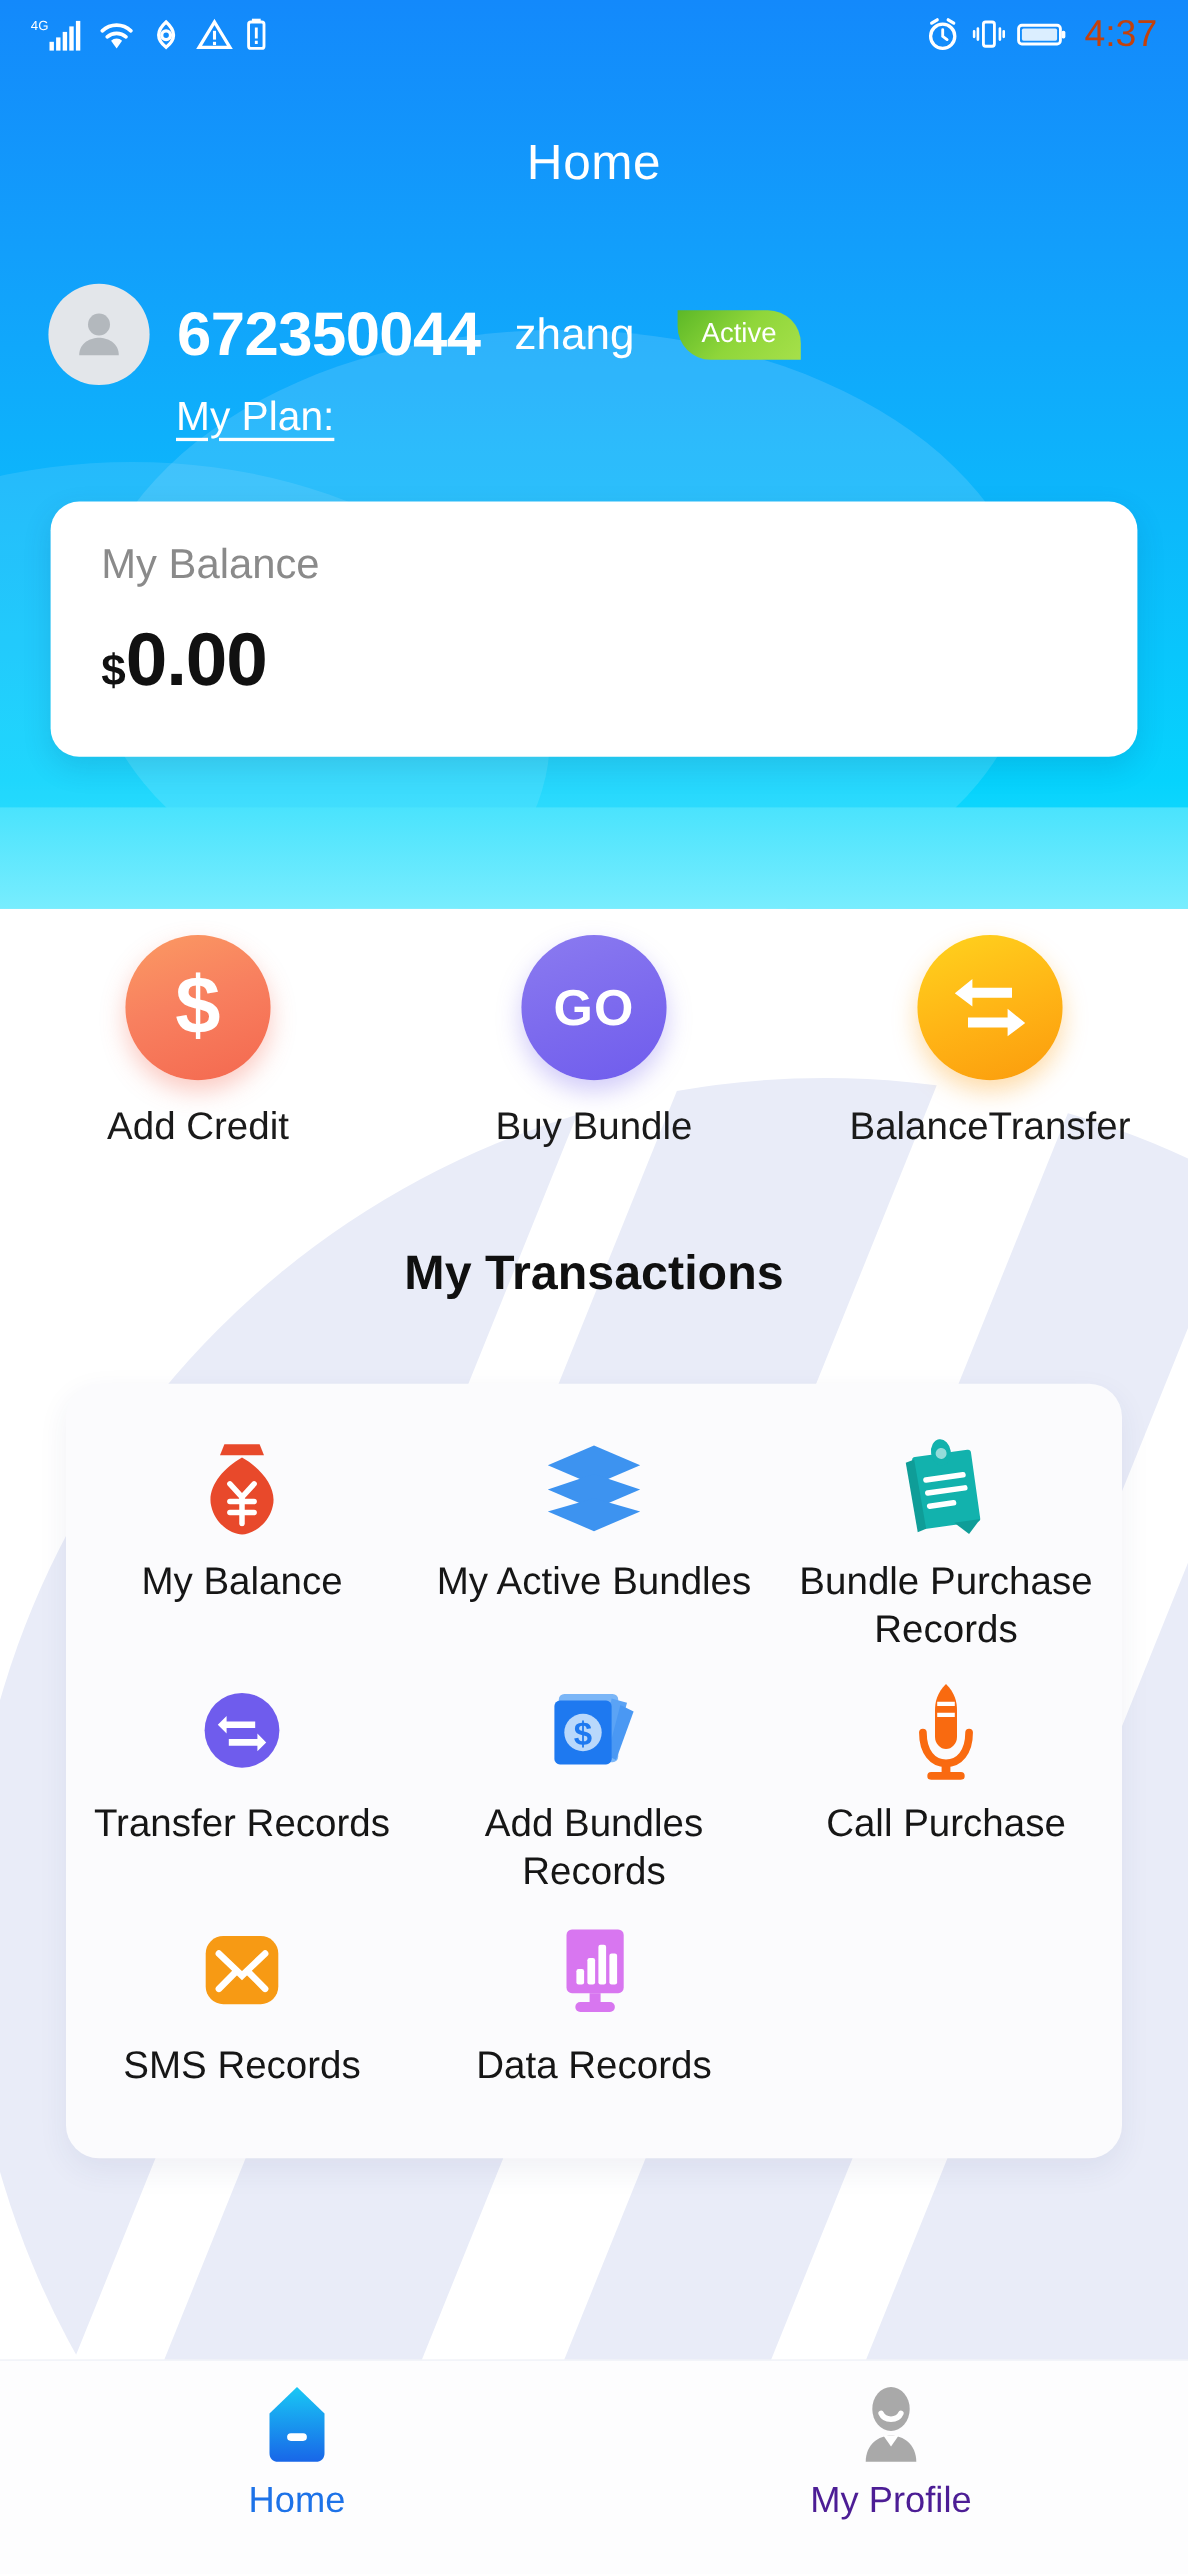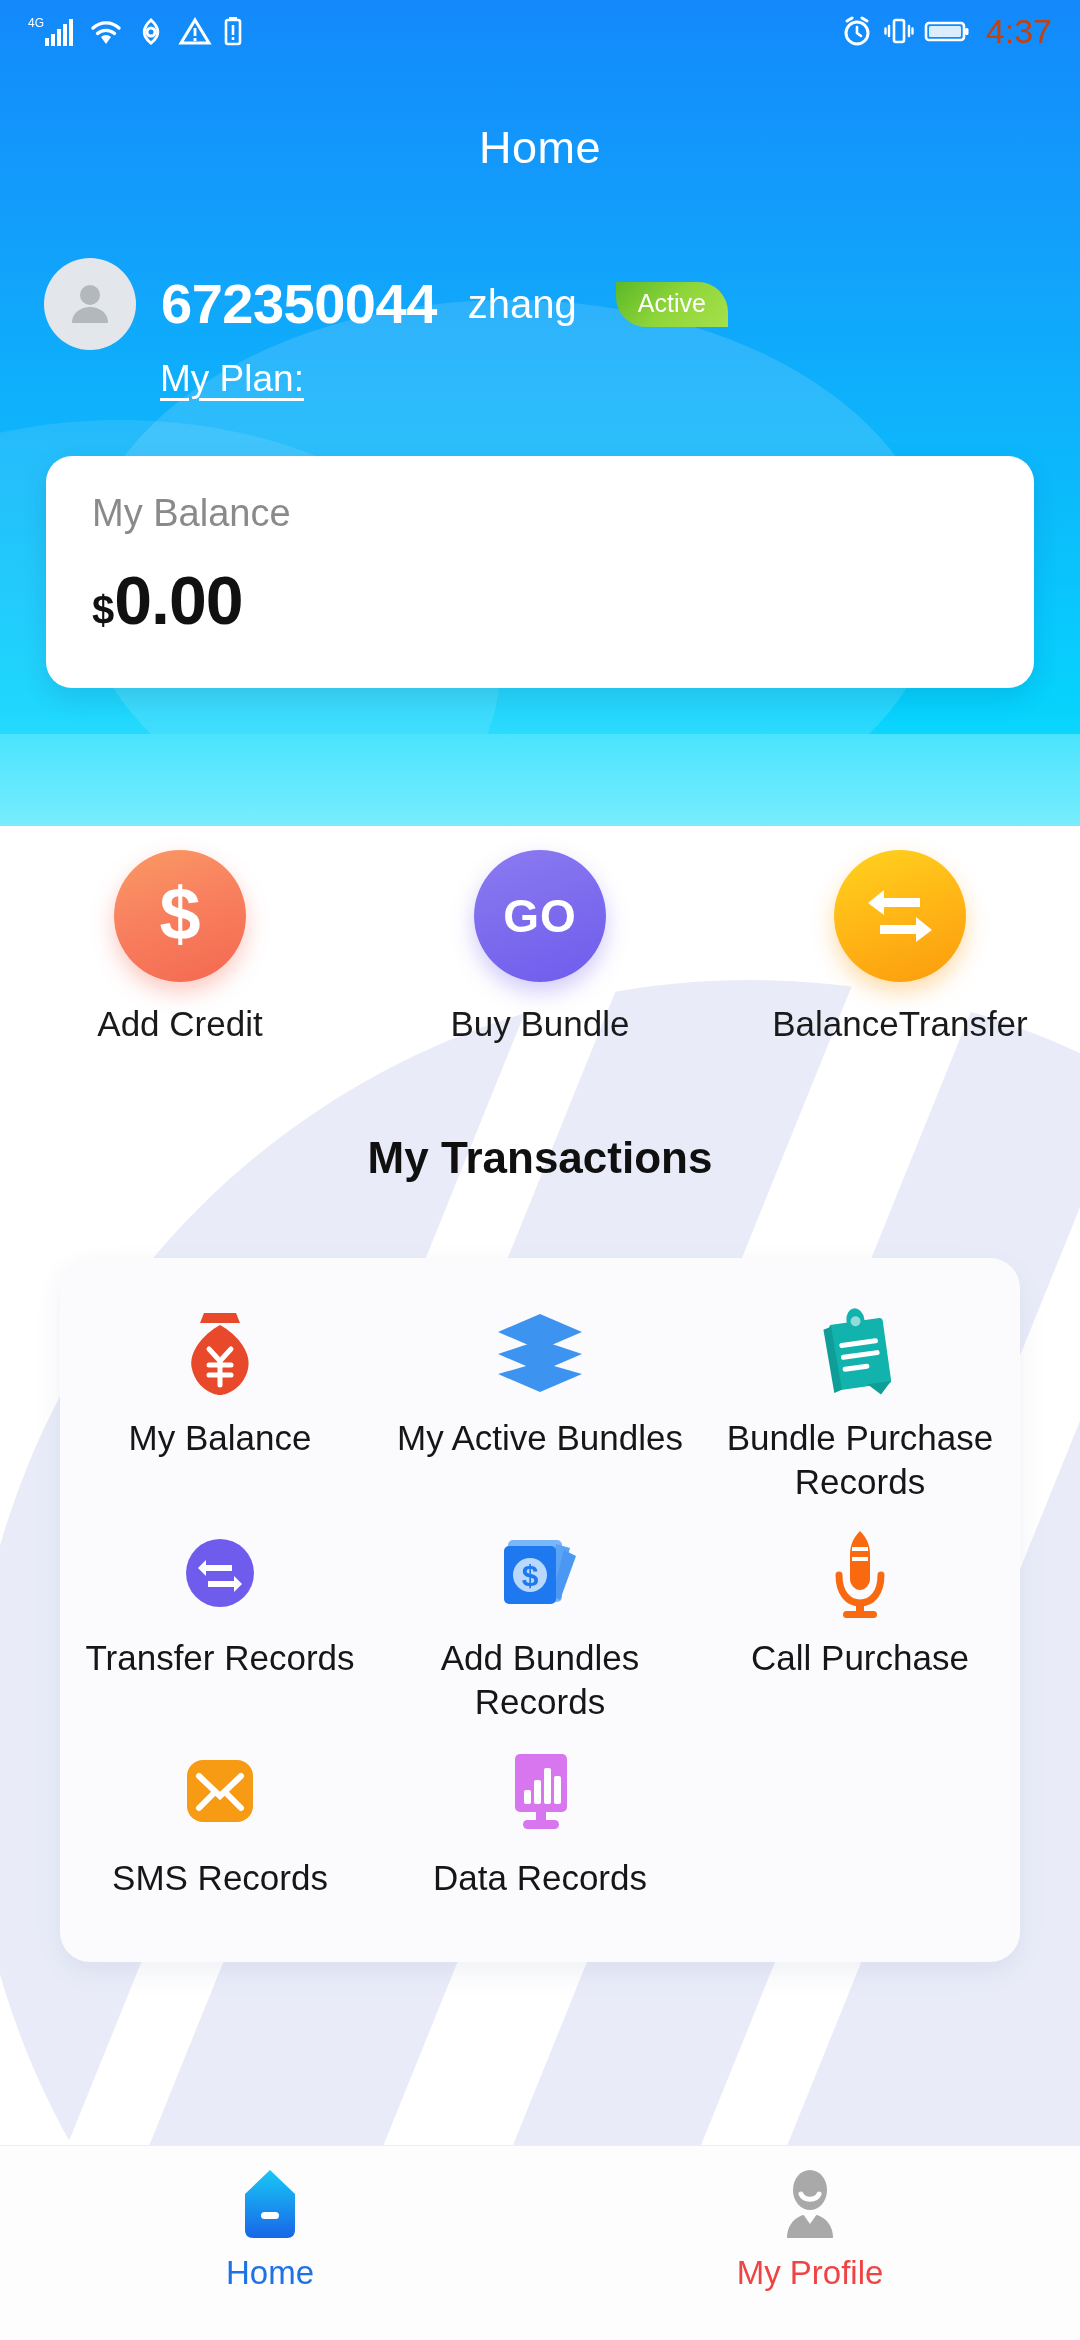--- a/index.html
+++ b/index.html
@@ -205,21 +205,21 @@
     background:#fdfdfe;
     border-top:1px solid #eceef5;
     display:flex; z-index:7;
     padding-top:22px;
   }
   .nav-item{
     flex:1; display:flex; flex-direction:column; align-items:center; gap:14px;
   }
   .nav-label{ font-size:33px; font-weight:400; }
   .nav-label.active{ color:#1d72e8; }
-  .nav-label.inactive{ color:#ef4444; }
+  .nav-label.inactive{ color:#4c1d95; }
 </style>
 </head>
 <body>
 
 <div id="app">
 
   <div class="bg-layer">
     <div class="bg-lav-circle"></div>
     <div class="bg-stripe s1"></div>
     <div class="bg-stripe s2"></div>

